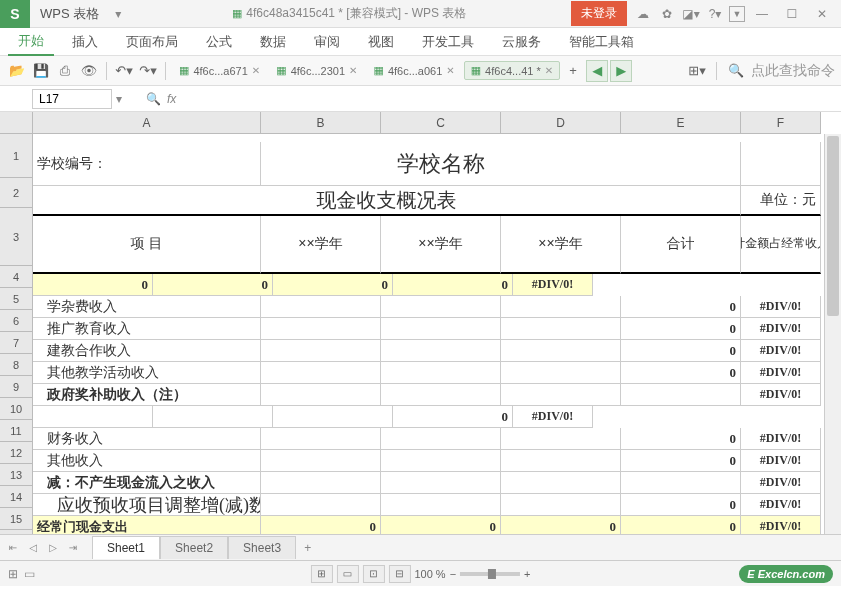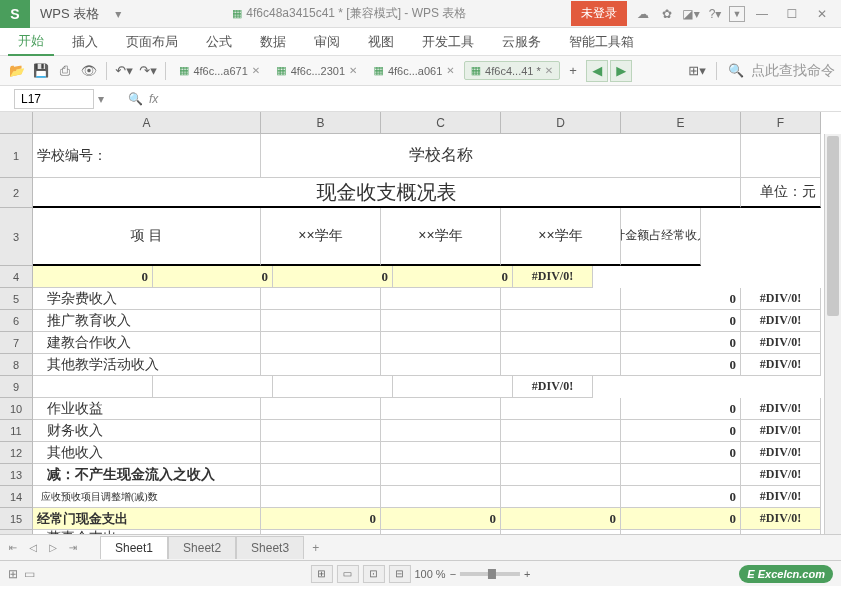--- a/index.html
+++ b/index.html
@@ -17,55 +17,55 @@
 .menutab{padding:4px 10px;font-size:13px;color:#555;cursor:pointer}
 .menutab.active{color:#4a9e5c;border-bottom:2px solid #4a9e5c}
 .toolbar{height:30px;background:#f8f8f8;display:flex;align-items:center;padding:0 6px;gap:2px;border-bottom:1px solid #ddd}
 .tbtn{width:22px;height:22px;display:flex;align-items:center;justify-content:center;color:#666;font-size:13px}
 .tsep{width:1px;height:18px;background:#ccc;margin:0 4px}
 .doctab{display:flex;align-items:center;padding:2px 6px;font-size:11px;color:#666;gap:4px;border:1px solid transparent;border-radius:2px}
 .doctab.active{background:#e8f0e8;border:1px solid #bcd4bc}
 .doctab .x{color:#999;font-size:10px}
 .tbright{margin-left:auto;display:flex;align-items:center;gap:4px}
 .searchhint{color:#999;font-size:14px}
-.namebox{height:26px;background:#fff;display:flex;align-items:center;border-bottom:1px solid #ddd;padding-left:14px}
+.namebox{height:26px;background:#fff;display:flex;align-items:center;border-bottom:1px solid #ddd;padding-left:32px}
 .cellname{width:80px;border:1px solid #ccc;padding:2px 6px;font-size:12px;background:#fff}
 .nbdrop{padding:0 4px;color:#888}
 .fxarea{display:flex;align-items:center;gap:6px;padding-left:20px}
 .fxlbl{font-style:italic;color:#888}
 .gridwrap{position:relative;height:422px;overflow:hidden;display:flex}
 .corner{width:33px;height:22px;background:#e8e8e8;border-right:1px solid #bbb;border-bottom:1px solid #bbb;position:absolute;top:0;left:0;z-index:3}
 .colhdrs{position:absolute;top:0;left:33px;height:22px;display:flex;z-index:2;background:#e8e8e8}
 .colhdr{border-right:1px solid #bbb;border-bottom:1px solid #bbb;display:flex;align-items:center;justify-content:center;font-size:12px;color:#555;background:#e8e8e8}
 .rowhdrs{position:absolute;top:22px;left:0;width:33px;z-index:2;background:#e8e8e8}
 .rowhdr{height:22px;border-right:1px solid #bbb;border-bottom:1px solid #bbb;display:flex;align-items:center;justify-content:center;font-size:11px;color:#555;background:#e8e8e8}
 .rowhdr.r1{height:44px}.rowhdr.r2{height:30px}.rowhdr.r3{height:58px}
-.cells{position:absolute;top:22px;left:33px}
+.cells{position:absolute;top:30px;left:33px}
 .crow{display:flex;height:22px}
 .crow.r1{height:44px}.crow.r2{height:30px}.crow.r3{height:58px}
 .cell{border-right:1px solid #ccc;border-bottom:1px solid #ccc;padding:2px 4px;font-size:13px;display:flex;align-items:center;overflow:hidden;white-space:nowrap}
 .cA{width:228px}.cB{width:120px}.cC{width:120px}.cD{width:120px}.cE{width:120px}.cF{width:80px}
-.title1{font-size:16px;justify-content:center;font-family:Liberation Mono, monospace}
+.title1{font-size:22px;justify-content:center;font-family:Liberation Mono, monospace}
 .title2{font-size:20px;justify-content:center;font-family:Liberation Mono, monospace}
 .thickb{border-bottom:2px solid #000}
 .hdr{justify-content:center;font-size:14px;font-family:Liberation Sans, sans-serif}
 .hdr2{justify-content:center;font-size:12px;font-family:SimSun;text-align:right;flex-direction:row;line-height:1.3}
 .num{justify-content:flex-end;font-weight:bold;font-family:"Times New Roman"}
 .err{justify-content:center;font-weight:bold;font-family:"Times New Roman";font-size:12px}
 .ind1{padding-left:14px;font-size:14px;font-family:SimSun}
-.ind2{padding-left:8px;font-size:10px;font-family:SimSun}
+.ind2{padding-left:24px;font-size:18px;font-family:SimSun}
 .bold{font-weight:bold}
 .hl{background:#ffffcc}
 .unitc{justify-content:flex-end;font-size:14px;font-family:SimSun}
 .vscroll{position:absolute;right:0;top:22px;width:17px;bottom:0;background:#f0f0f0;border-left:1px solid #ccc}
 .vthumb{position:absolute;top:2px;left:2px;right:2px;height:180px;background:#c8c8c8;border-radius:2px}
 .sheetbar{height:26px;background:#f4f4f4;display:flex;align-items:center;border-top:1px solid #ccc}
 .shnav{display:flex;padding:0 4px;gap:2px}
 .shbtn{width:18px;height:18px;display:flex;align-items:center;justify-content:center;color:#888;font-size:10px}
-.shtabs{display:flex;margin-left:14px}
+.shtabs{display:flex;margin-left:6px}
 .shtab{padding:4px 14px;border:1px solid #ccc;border-bottom:none;font-size:12px;background:#eaeaea;color:#666}
 .shtab.active{background:#fff;color:#333}
 .shadd{padding:4px 8px;color:#888}
 .statusbar{height:26px;background:#f4f4f4;display:flex;align-items:center;border-top:1px solid #ccc;padding:0 8px;position:relative}
 .stleft{display:flex;gap:6px;color:#888}
 .stcenter{position:absolute;left:50%;transform:translateX(-50%);display:flex;gap:4px;align-items:center}
 .vbtn{width:22px;height:18px;border:1px solid #ccc;background:#eee;display:flex;align-items:center;justify-content:center;font-size:10px;color:#666}
 .zoom{display:flex;align-items:center;gap:4px;color:#666;font-size:11px}
 .stlogo{margin-left:auto;background:#4a9e5c;color:#fff;padding:3px 8px;border-radius:10px;font-size:11px;font-weight:bold;font-style:italic}
 .greens{color:#4a9e5c}
@@ -194,20 +194,21 @@
     </div>
     <div class="crow r2">
       <div class="cell title2 thickb" style="width:708px">现金收支概况表</div>
       <div class="cell cF unitc thickb">单位：元</div>
     </div>
     <div class="crow r3">
       <div class="cell cA hdr thickb">项    目</div>
       <div class="cell cB hdr thickb">××学年</div>
       <div class="cell cC hdr thickb">××学年</div>
       <div class="cell cD hdr thickb">××学年</div>
+      <div class="cell cE hdr thickb">合计</div>
       <div class="cell cF hdr2 thickb">
           <span>合计金额</span>
           <span>占经常收入%</span>
         </div>
     </div>
     <div id="datarows">
         <div class="crow">
           <div class="cell cB num hl">0</div>
           <div class="cell cC num hl">0</div>
           <div class="cell cD num hl">0</div>
@@ -240,28 +241,28 @@
         </div>
         <div class="crow">
           <div class="cell cA ind1">其他教学活动收入</div>
           <div class="cell cB num"></div>
           <div class="cell cC num"></div>
           <div class="cell cD num"></div>
           <div class="cell cE num">0</div>
           <div class="cell cF err">#DIV/0!</div>
         </div>
         <div class="crow">
+          <div class="cell cA ind1 bold">政府奖补助收入（注）</div>
           <div class="cell cB num"></div>
           <div class="cell cC num"></div>
           <div class="cell cD num"></div>
           <div class="cell cE num"></div>
           <div class="cell cF err">#DIV/0!</div>
         </div>
         <div class="crow">
-          <div class="cell cA ind1">作业收益</div>
           <div class="cell cB num"></div>
           <div class="cell cC num"></div>
           <div class="cell cD num"></div>
           <div class="cell cE num">0</div>
           <div class="cell cF err">#DIV/0!</div>
         </div>
         <div class="crow">
           <div class="cell cA ind1">财务收入</div>
           <div class="cell cB num"></div>
           <div class="cell cC num"></div>

